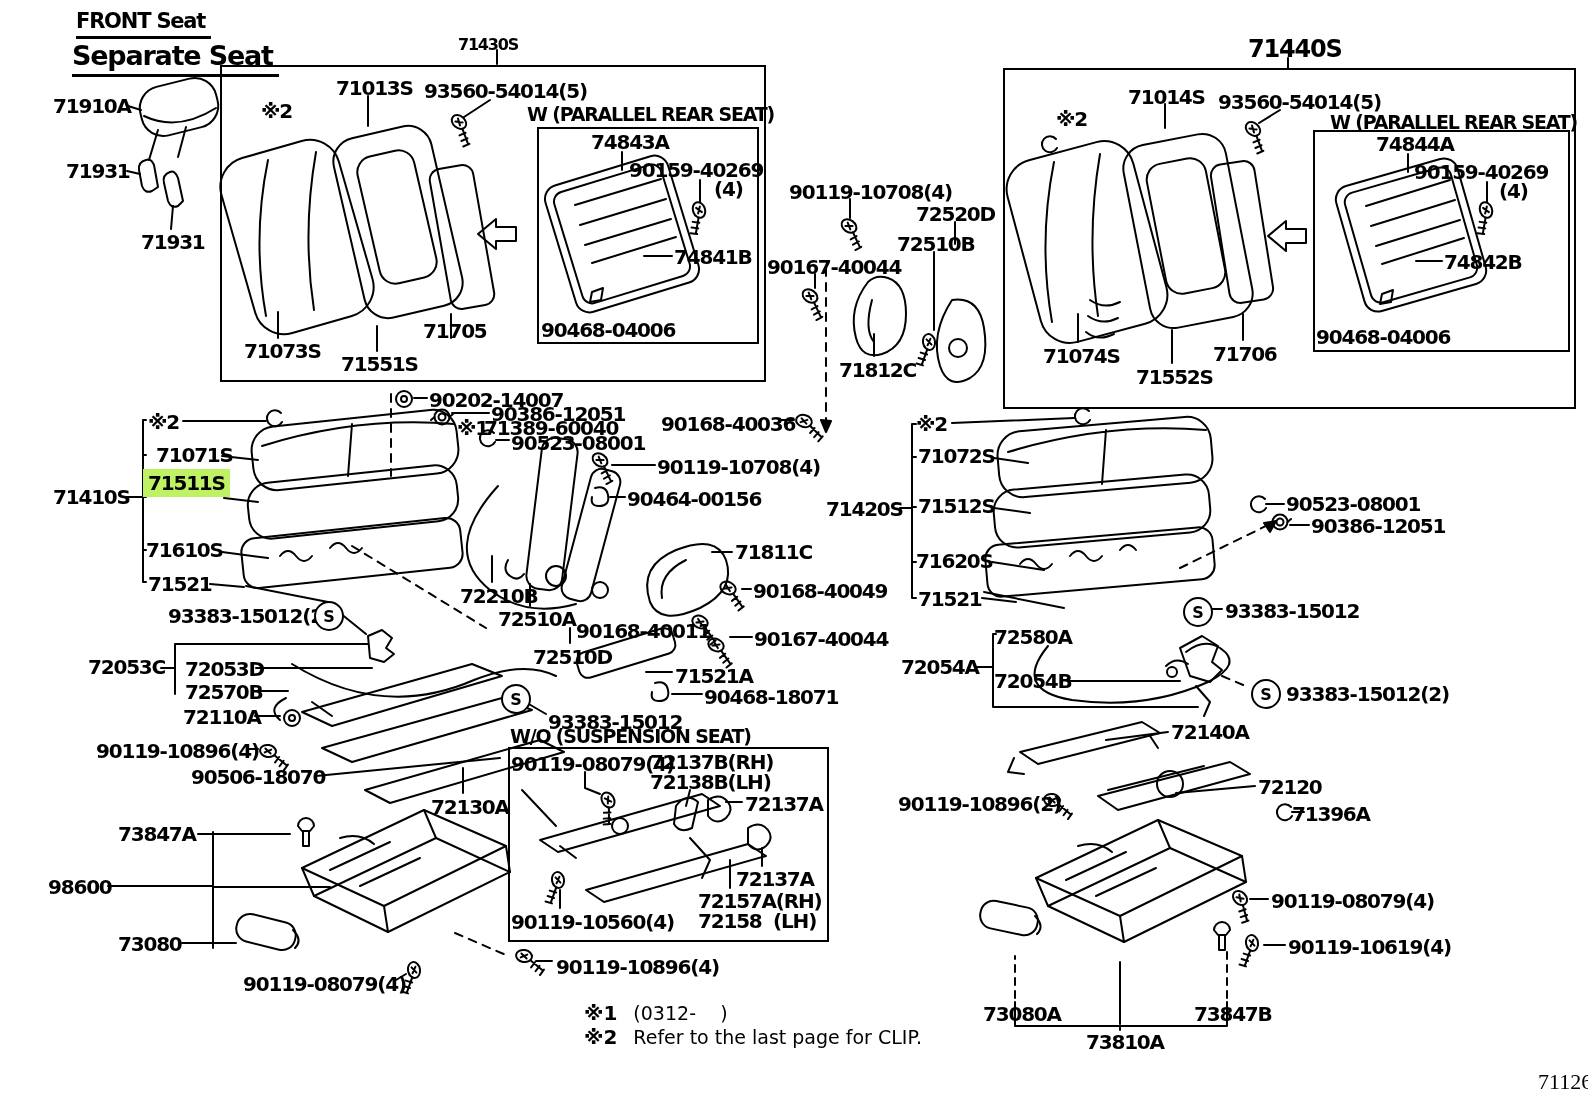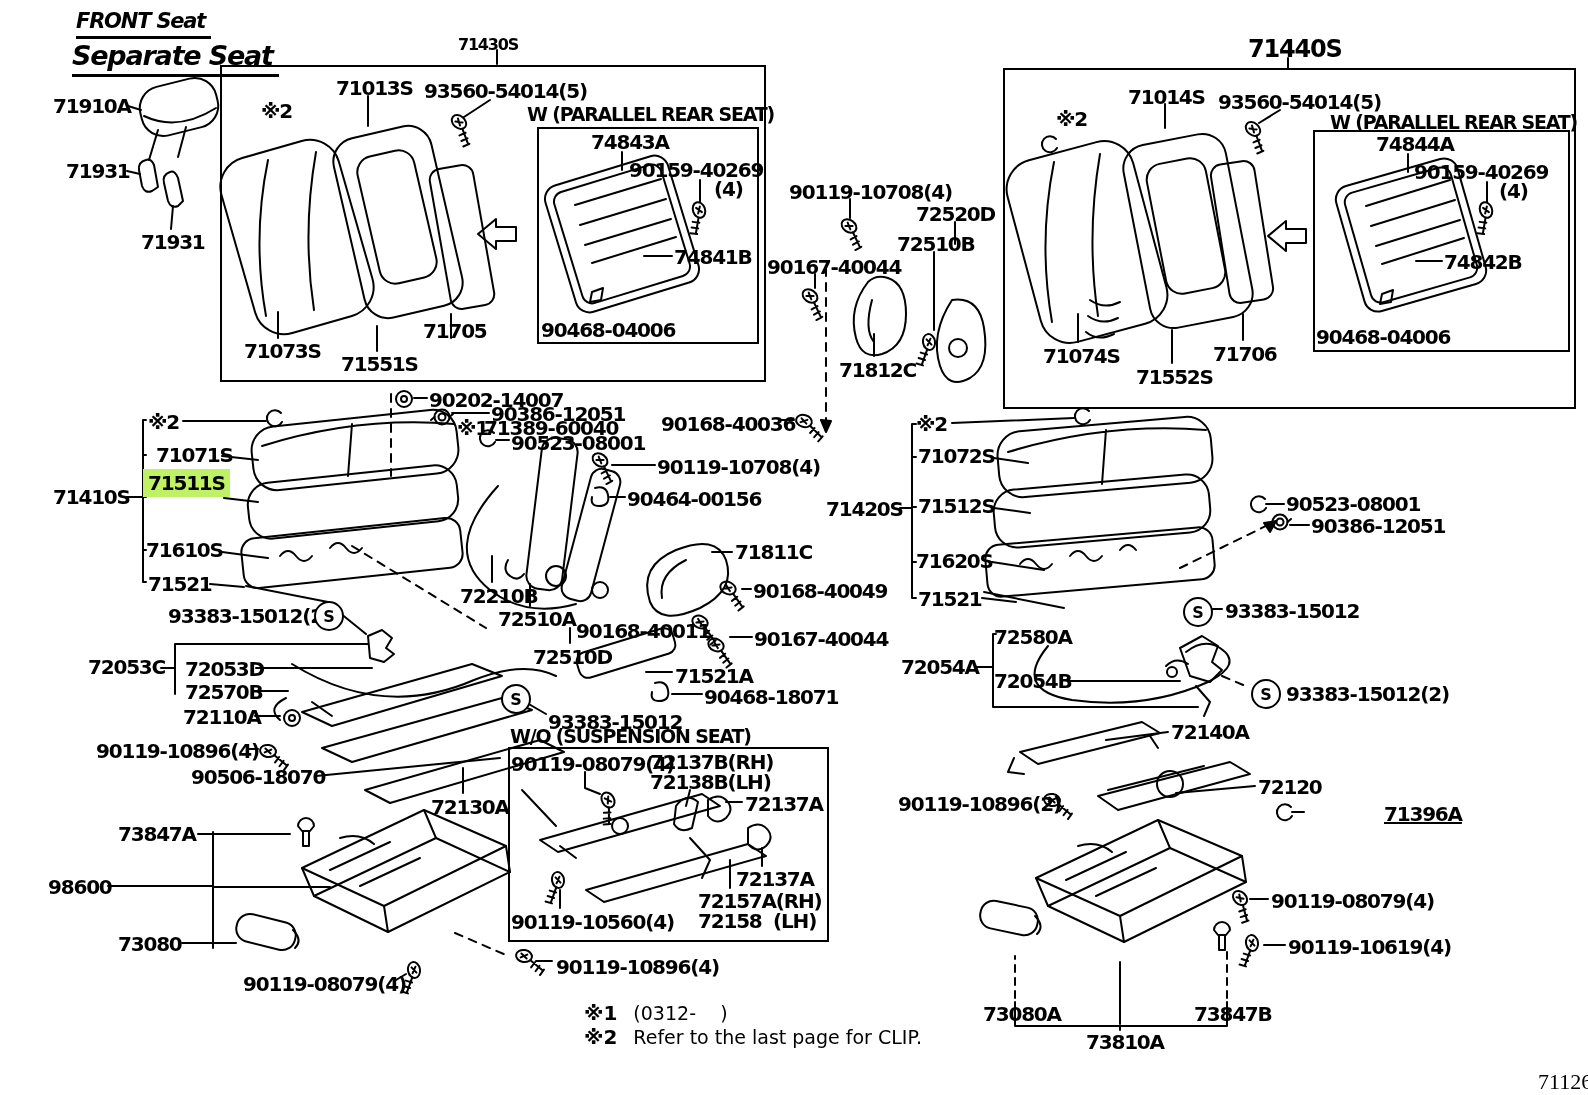--- a/index.html
+++ b/index.html
@@ -1,21 +1,21 @@
 <!DOCTYPE html>
 <html><head>
 <meta charset="utf-8">
 <style>
   html,body{margin:0;padding:0;background:#fff;}
   #canvas{position:relative;width:1588px;height:1095px;background:#fff;
     font-family:"DejaVu Sans",sans-serif;overflow:hidden;color:#000;}
   #artwork{position:absolute;left:0;top:0;z-index:1;pointer-events:none;}
   .lbl{position:absolute;z-index:3;font-weight:bold;font-size:20px;line-height:1.1;
     letter-spacing:-1.2px;white-space:pre;color:#000;}
-  .lbl.u{border-bottom:3px solid #000;padding-bottom:3px;padding-right:6px;font-style:italic;}
+  .lbl.u{border-bottom:3px solid #000;padding-bottom:3px;padding-right:6px;}
   .lbl.hl{padding:3px 5px;margin:-3px -5px;}
   .box{position:absolute;z-index:2;border:2.5px solid #000;}
   .smark{position:absolute;z-index:3;width:26px;height:26px;border:2.5px solid #000;
     border-radius:50%;display:flex;align-items:center;justify-content:center;
     font-weight:bold;font-size:16px;background:#fff;}
   .note-row{position:absolute;z-index:3;display:flex;gap:16px;align-items:baseline;
     font-size:19px;white-space:pre;}
   .note-marker{font-weight:bold;font-size:20px;}
   #footer-code{position:absolute;z-index:3;left:1538px;top:1069px;font-size:22px;font-family:Liberation Serif, serif;}
 </style>
@@ -355,21 +355,21 @@
       <div class="lbl" style="left: 1286px; top: 493px;">90523-08001</div>
       <div class="lbl" style="left: 1311px; top: 515px;">90386-12051</div>
       <div class="lbl" style="left: 1225px; top: 600px;">93383-15012</div>
       <div class="lbl" style="left: 994px; top: 626px;">72580A</div>
       <div class="lbl" style="left: 901px; top: 656px;">72054A</div>
       <div class="lbl" style="left: 994px; top: 670px;">72054B</div>
       <div class="lbl" style="left: 1286px; top: 683px;">93383-15012(2)</div>
       <div class="lbl" style="left: 1171px; top: 721px;">72140A</div>
       <div class="lbl" style="left: 898px; top: 793px;">90119-10896(2)</div>
       <div class="lbl" style="left: 1258px; top: 776px;">72120</div>
-      <div class="lbl" style="left: 1384px; top: 803px; text-decoration: underline;">71396A</div>
+      <div class="lbl" style="left: 1292px; top: 803px;">71396A</div>
       <div class="lbl" style="left: 1271px; top: 890px;">90119-08079(4)</div>
       <div class="lbl" style="left: 1288px; top: 936px;">90119-10619(4)</div>
       <div class="lbl" style="left: 983px; top: 1003px;">73080A</div>
       <div class="lbl" style="left: 1194px; top: 1003px;">73847B</div>
       <div class="lbl" style="left: 1086px; top: 1031px;">73810A</div>
       <div class="smark" style="left: 314px; top: 601px;">S</div>
       <div class="smark" style="left: 501px; top: 684px;">S</div>
       <div class="smark" style="left: 1183px; top: 597px;">S</div>
       <div class="smark" style="left: 1251px; top: 679px;">S</div>
     </div>

